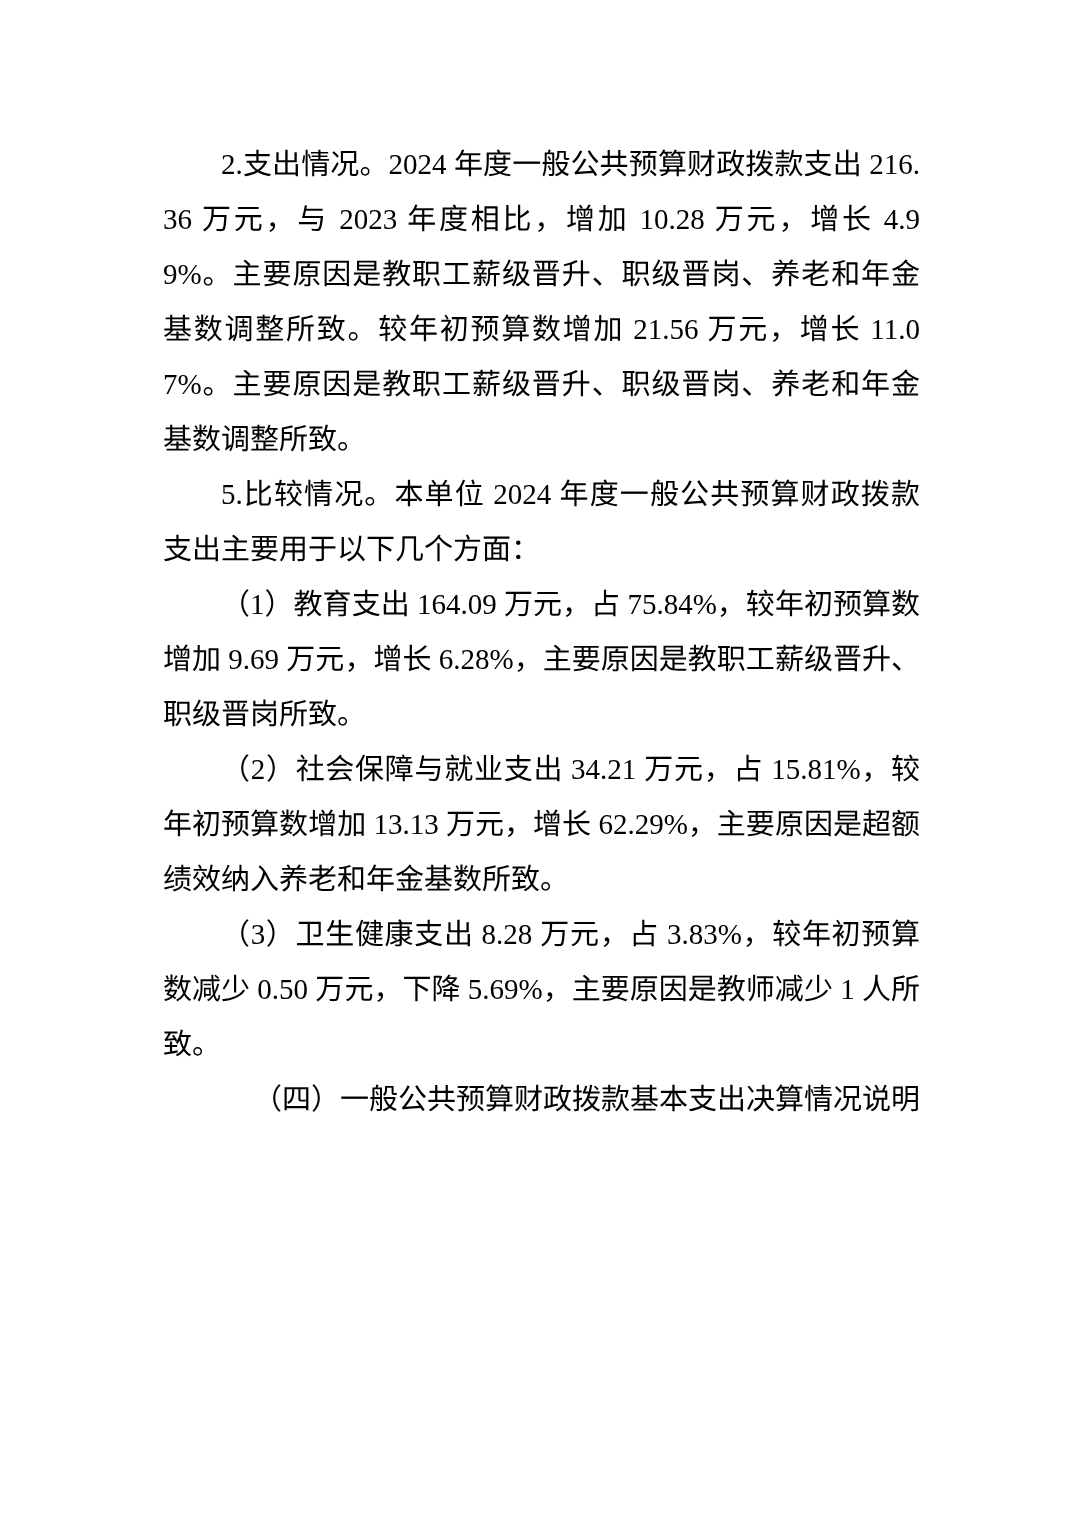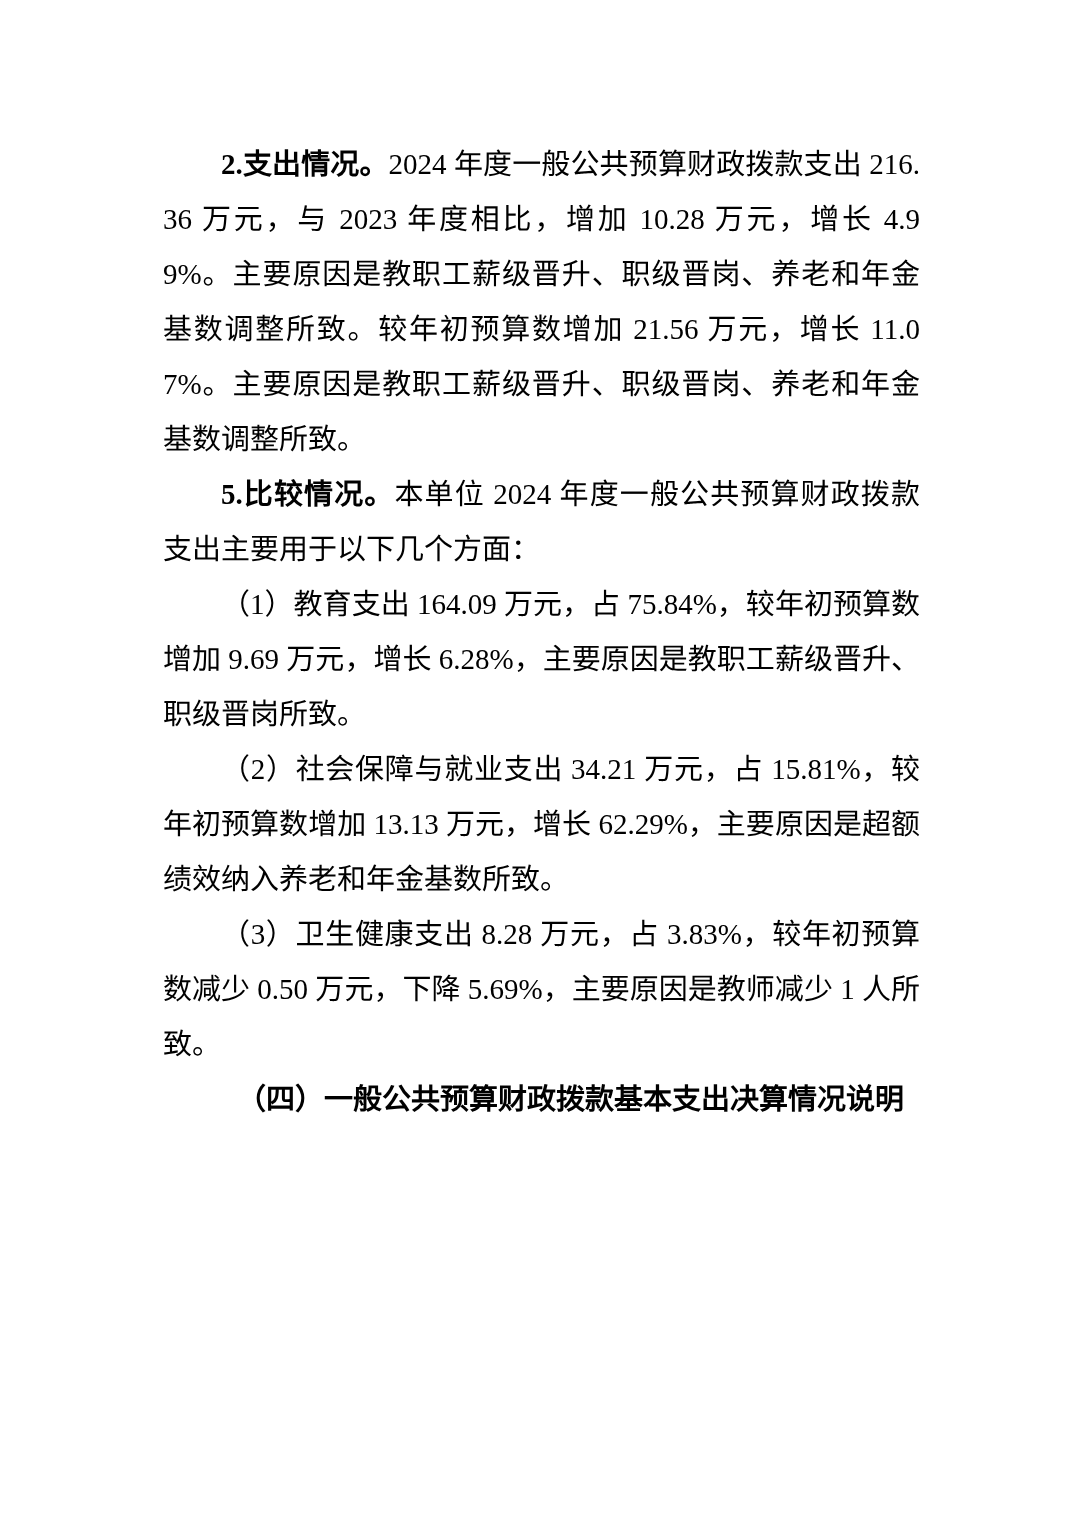--- a/index.html
+++ b/index.html
@@ -25,25 +25,25 @@
     font-family: "Liberation Serif", "DejaVu Serif", serif;
     font-size: 29px;
     line-height: 55px;
     color: #000000;
     text-align: justify;
     text-justify: inter-character;
     text-indent: 2em;
     word-break: break-all;
   }
   .para .lead {
-    font-weight: bold;
+    font-weight: normal;
   }
   .section-heading {
-    font-weight: bold;
-    text-align: center;
+    font-weight: normal;
+    text-align: right;
   }
 </style>
 </head>
 <body>
 
 <main class="page">
 
   <p class="para"><span class="lead">2.支出情况。</span><span>2024 年度一般公共预算财政拨款支出 216.36 万元，与 2023 年度相比，增加 10.28 万元，增长 4.99%。主要原因是教职工薪级晋升、职级晋岗、养老和年金基数调整所致。较年初预算数增加 21.56 万元，增长 11.07%。主要原因是教职工薪级晋升、职级晋岗、养老和年金基数调整所致。</span></p>
 
 

